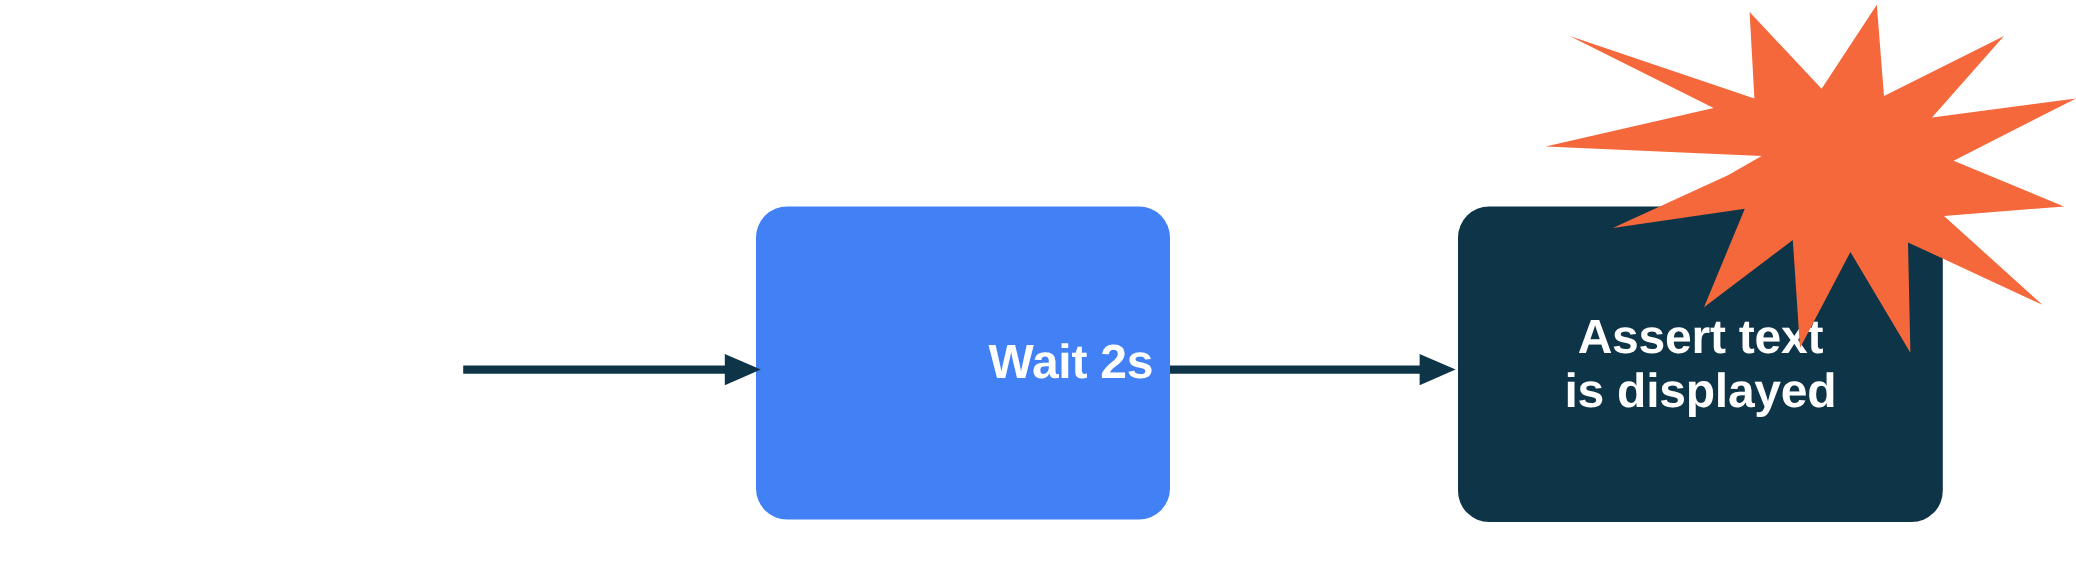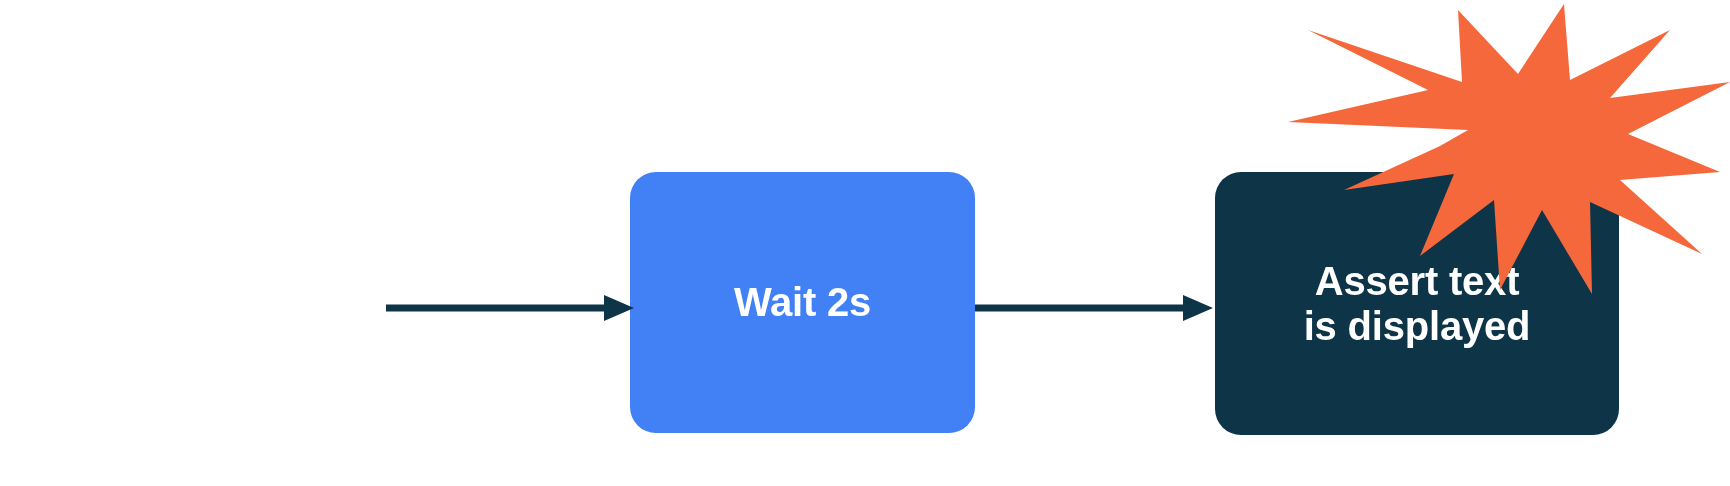--- a/index.html
+++ b/index.html
@@ -54,20 +54,21 @@
     background: #40D982;
   }
 
   
   #node-wait {
     left: 630px;
     top: 172px;
     width: 345px;
     height: 261px;
     background: #4181F5;
+    justify-content: flex-end;
   }
 
   
   #node-assert {
     left: 1215px;
     top: 172px;
     width: 404px;
     height: 263px;
     background: #0E3447;
     z-index: 2;

